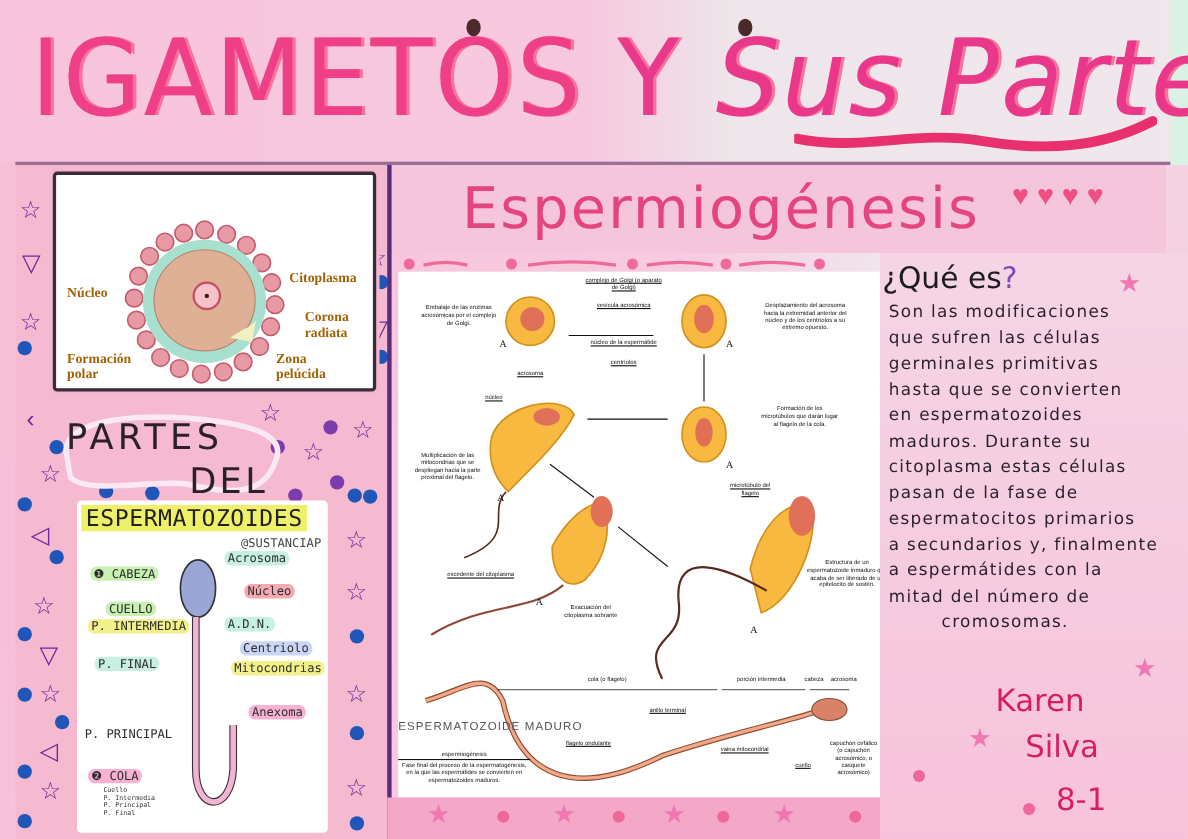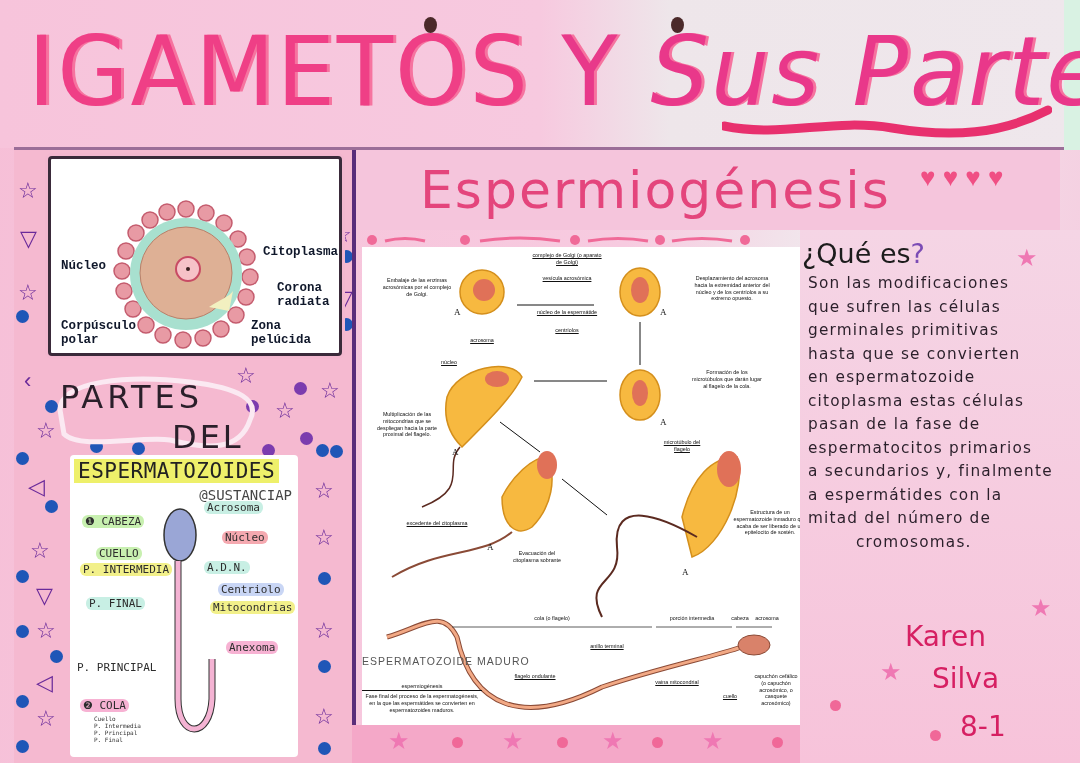--- a/index.html
+++ b/index.html
@@ -26,26 +26,26 @@
   .pin { position:absolute; width:13px; height:16px; border-radius:50%; background:#4b2a2a; }
   .green-strip { position:absolute; right:0; top:0; width:16px; height:150px; background:#d9f2e3; }
 
   .divider-h { position:absolute; left:14px; top:147px; width:1050px; height:3px; background:#9b6e98; }
 
   
   .left-col { position:absolute; left:14px; top:150px; width:338px; height:613px; background:#f5b9d0; }
   .ovulo-card { position:absolute; left:48px; top:156px; width:294px; height:200px; background:#fff; border:3px solid #3a2a3a; border-radius:4px; box-shadow: 0 0 0 3px #f3b7cf; }
   .ovulo-title { position:absolute; left:6px; top:6px; font-family:"DejaVu Sans", sans-serif; font-weight:bold; font-size:22px; color:#1f1f1f; letter-spacing:0.5px; white-space:nowrap; }
   .ovulo-title .accent { color:#c7469c; }
-  .ov-label { position:absolute; font-family:Liberation Mono, monospace; font-weight:bold; font-size:12.5px; color:#0f172a; line-height:1.15; }
+  .ov-label { position:absolute; font-family:Liberation Serif, serif; font-weight:bold; font-size:12.5px; color:#a16207; line-height:1.15; }
 
   .partes-del { position:absolute; font-family:"DejaVu Sans", sans-serif; color:#2a1f2a; }
   .sperm-card { position:absolute; left:70px; top:455px; width:228px; height:302px; background:#fff; border-radius:4px; }
   .sperm-title { position:absolute; left:4px; top:4px; font-family:"DejaVu Sans Mono", monospace; font-size:21px; background:#eef06a; padding:0 4px; color:#222; letter-spacing:0.5px; white-space:nowrap; }
-  .sperm-credit { position:absolute; right:6px; top:32px; font-size:14px; color:#444; font-family:"DejaVu Sans Mono", monospace; }
+  .sperm-credit { position:absolute; right:6px; top:32px; font-size:11px; color:#444; font-family:"DejaVu Sans Mono", monospace; }
   .sp-label { position:absolute; font-family:"DejaVu Sans Mono", monospace; font-size:11px; color:#2d2d2d; white-space:nowrap; padding:0 3px; border-radius:6px; }
   .hl-green { background:#c8f0b0; }
   .hl-yellow { background:#f2f08a; }
   .hl-blue { background:#c9d6f5; }
   .hl-red { background:#f5a9b0; }
   .hl-teal { background:#c8efe4; }
   .hl-pink { background:#f7b2d3; }
 
   .star { position:absolute; color:#6a2a9a; font-size:22px; line-height:1; }
   .dot { position:absolute; width:13px; height:13px; border-radius:50%; background:#1f56b7; }
@@ -167,21 +167,21 @@
     </g>
     <circle cx="75" cy="75" r="56" fill="#a8e0cf"></circle>
     <circle cx="75" cy="74" r="46" fill="#deb095" stroke="#b8806a" stroke-width="1"></circle>
     <path d="M98 108 C110 100, 118 98, 122 92 L118 112 Z" fill="#f2f0c0"></path>
     <circle cx="77" cy="70" r="12" fill="#f6c2c8" stroke="#c84b64" stroke-width="2"></circle>
     <circle cx="77" cy="70" r="2" fill="#3a1f1f"></circle>
   </svg>
   <div class="ov-label" style="left:10px;top:100px">Núcleo</div>
   <div class="ov-label" style="left:212px;top:86px">Citoplasma</div>
   <div class="ov-label" style="left:226px;top:122px;width:60px">Corona radiata</div>
-  <div class="ov-label" style="left:10px;top:160px;width:80px">Corpúsculo polar</div>
+  <div class="ov-label" style="left:10px;top:160px;width:80px">Formación polar</div>
   <div class="ov-label" style="left:200px;top:160px;width:70px">Zona pelúcida</div>
 </div>
 
 <svg style="position:absolute;left:50px;top:370px" width="210" height="90" viewBox="0 0 210 90">
   <path d="M10 40 C 10 10, 80 5, 140 12 C 190 18, 210 30, 200 50 C 190 80, 160 80, 120 70 C 90 66, 30 80, 14 64 Z" fill="none" stroke="#fbe9f2" stroke-width="5"></path>
 </svg>
 <div class="partes-del" style="left:60px;top:378px;font-size:32px;letter-spacing:4px">PARTES</div>
 <div class="partes-del" style="left:172px;top:418px;font-size:32px;letter-spacing:3px">DEL</div>
 
 <div class="sperm-card">
@@ -312,21 +312,22 @@
 
 <div class="right-col"></div>
 <div class="que-es">
   <span>¿Qué es</span><span class="q">?</span>
 </div>
 <div class="body-text">
   <span>Son las modificaciones</span>
   <span>que sufren las células</span>
   <span>germinales primitivas</span>
   <span>hasta que se convierten</span>
-  <span>en espermatozoide</span>
+  <span>en espermatozoides</span>
+  <span>maduros. Durante su</span>
   <span>citoplasma estas células</span>
   <span>pasan de la fase de</span>
   <span>espermatocitos primarios</span>
   <span>a secundarios y, finalmente</span>
   <span>a espermátides con la</span>
   <span>mitad del número de</span>
   <span style="padding-left:48px">cromosomas.</span>
 </div>
 <span class="pstar" style="left:1016px;top:246px">★</span>
 <span class="pstar" style="left:1030px;top:596px">★</span>

